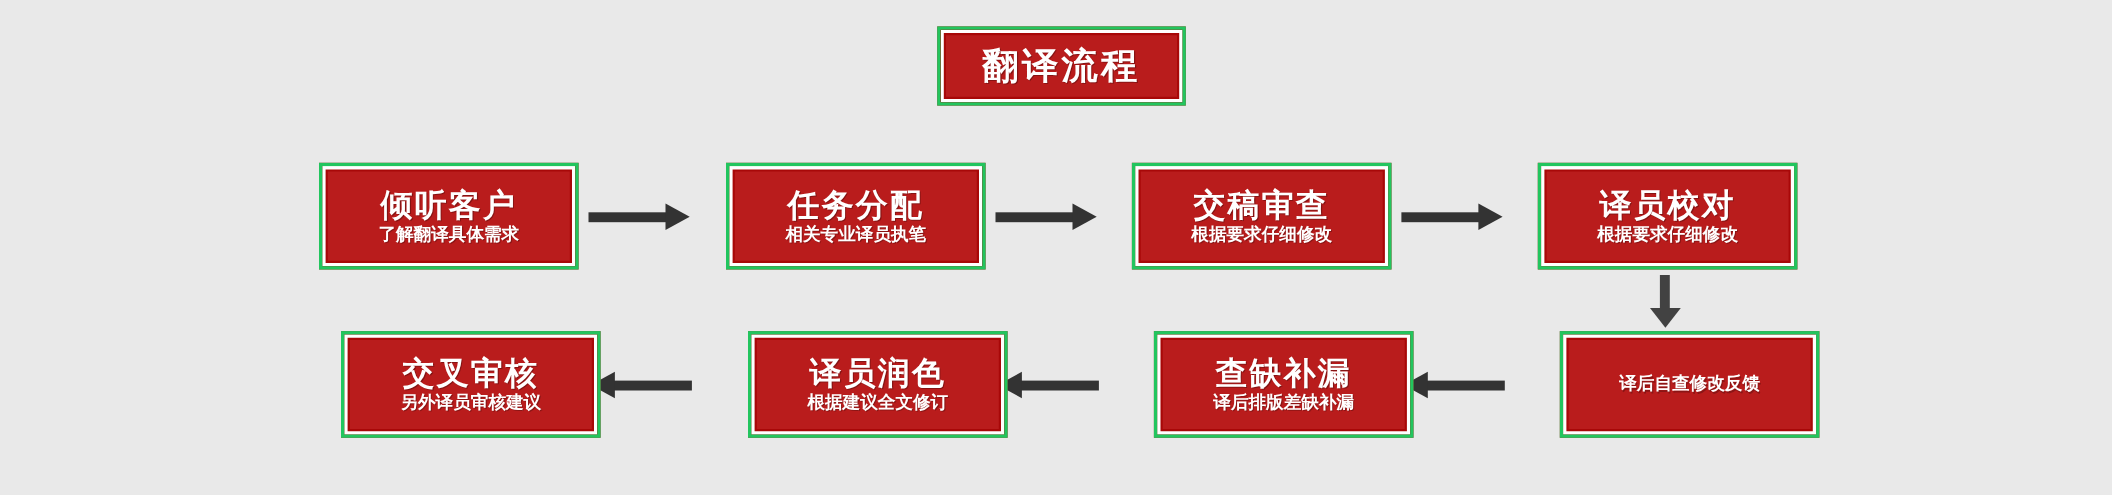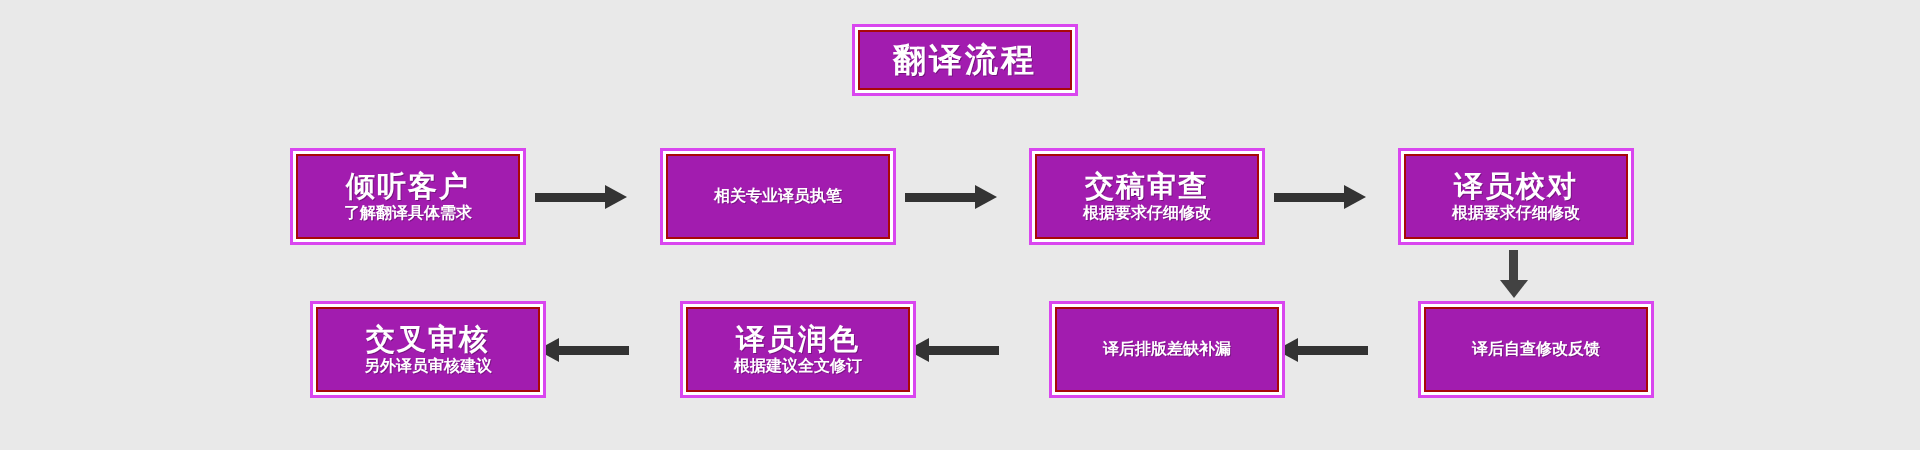--- a/index.html
+++ b/index.html
@@ -16,22 +16,22 @@
   #flow-canvas {
     position: relative;
     width: 1920px;
     height: 450px;
   }
 
   
   .node {
     position: absolute;
     box-sizing: border-box;
-    background: #a21caf;
-    border: 3px solid #d946ef;
+    background: #b91c1c;
+    border: 3px solid #22c55e;
     box-shadow: inset 0 0 0 3px #ffffff, inset 0 0 0 5px #a80808;
     display: flex;
     flex-direction: column;
     align-items: center;
     justify-content: center;
     text-align: center;
     color: #ffffff;
   }
   .node .node-title {
     font-weight: bold;
@@ -158,20 +158,21 @@
     <div class="node-title">倾听客户</div>
     <div class="node-sub">了解翻译具体需求</div>
   </div>
 
   <div class="arrow-h arrow-right arrow-a1">
     <div class="arrow-shaft"></div>
     <div class="arrow-head"></div>
   </div>
 
   <div class="node step-node row1 col2">
+    <div class="node-title">任务分配</div>
     <div class="node-sub">相关专业译员执笔</div>
   </div>
 
   <div class="arrow-h arrow-right arrow-a2">
     <div class="arrow-shaft"></div>
     <div class="arrow-head"></div>
   </div>
 
   <div class="node step-node row1 col3">
     <div class="node-title">交稿审查</div>
@@ -196,20 +197,21 @@
   <div class="node step-node row2 col4">
     <div class="node-sub">译后自查修改反馈</div>
   </div>
 
   <div class="arrow-h arrow-left row2pos arrow-b1">
     <div class="arrow-shaft"></div>
     <div class="arrow-head"></div>
   </div>
 
   <div class="node step-node row2 col3">
+    <div class="node-title">查缺补漏</div>
     <div class="node-sub">译后排版差缺补漏</div>
   </div>
 
   <div class="arrow-h arrow-left row2pos arrow-b2">
     <div class="arrow-shaft"></div>
     <div class="arrow-head"></div>
   </div>
 
   <div class="node step-node row2 col2">
     <div class="node-title">译员润色</div>

